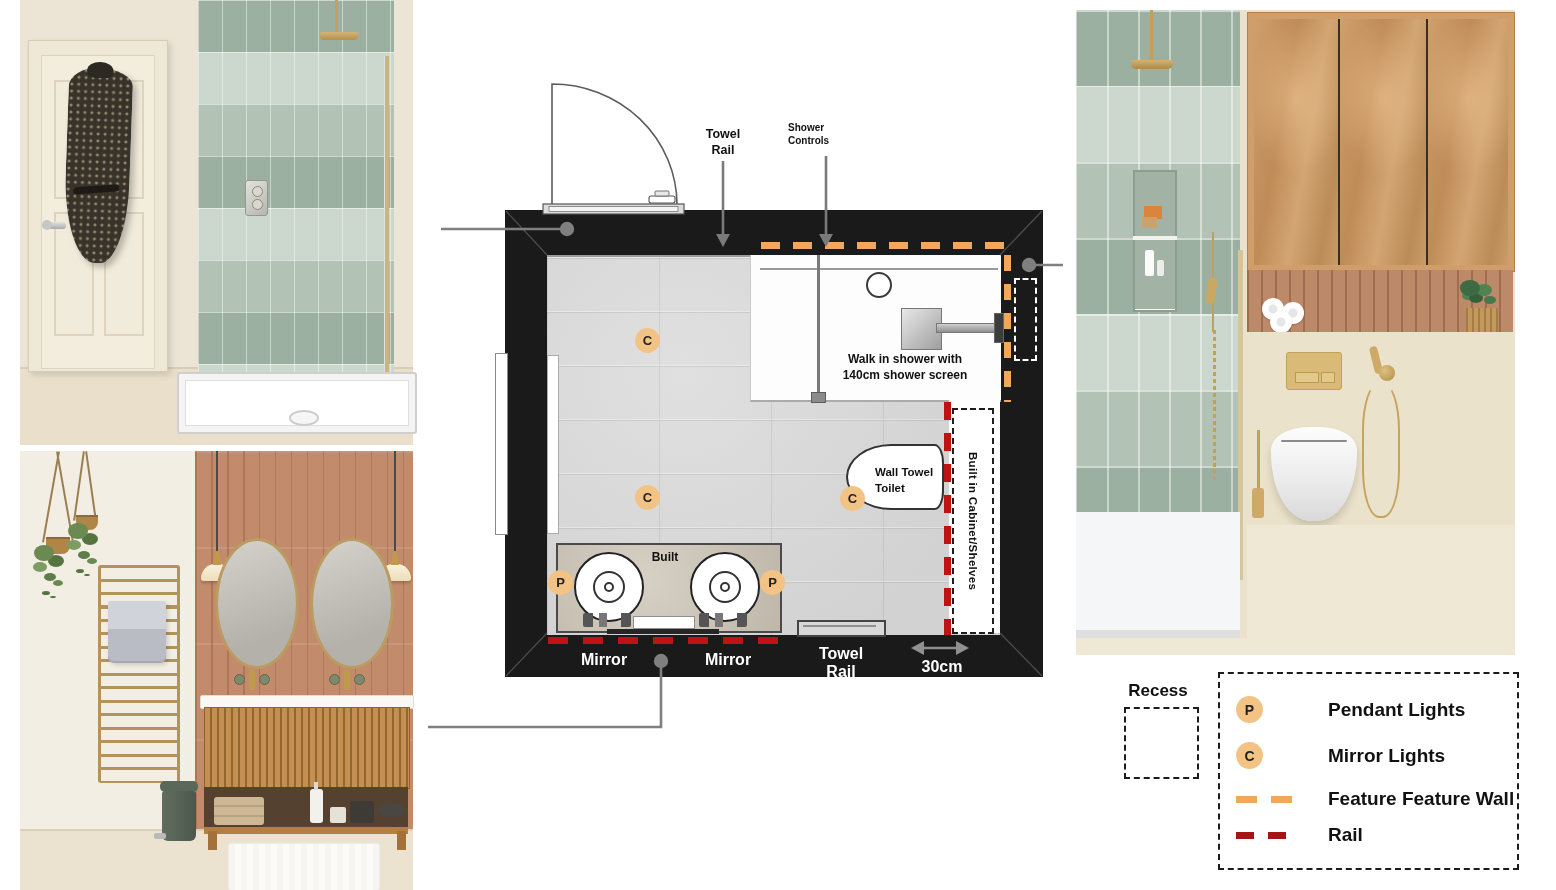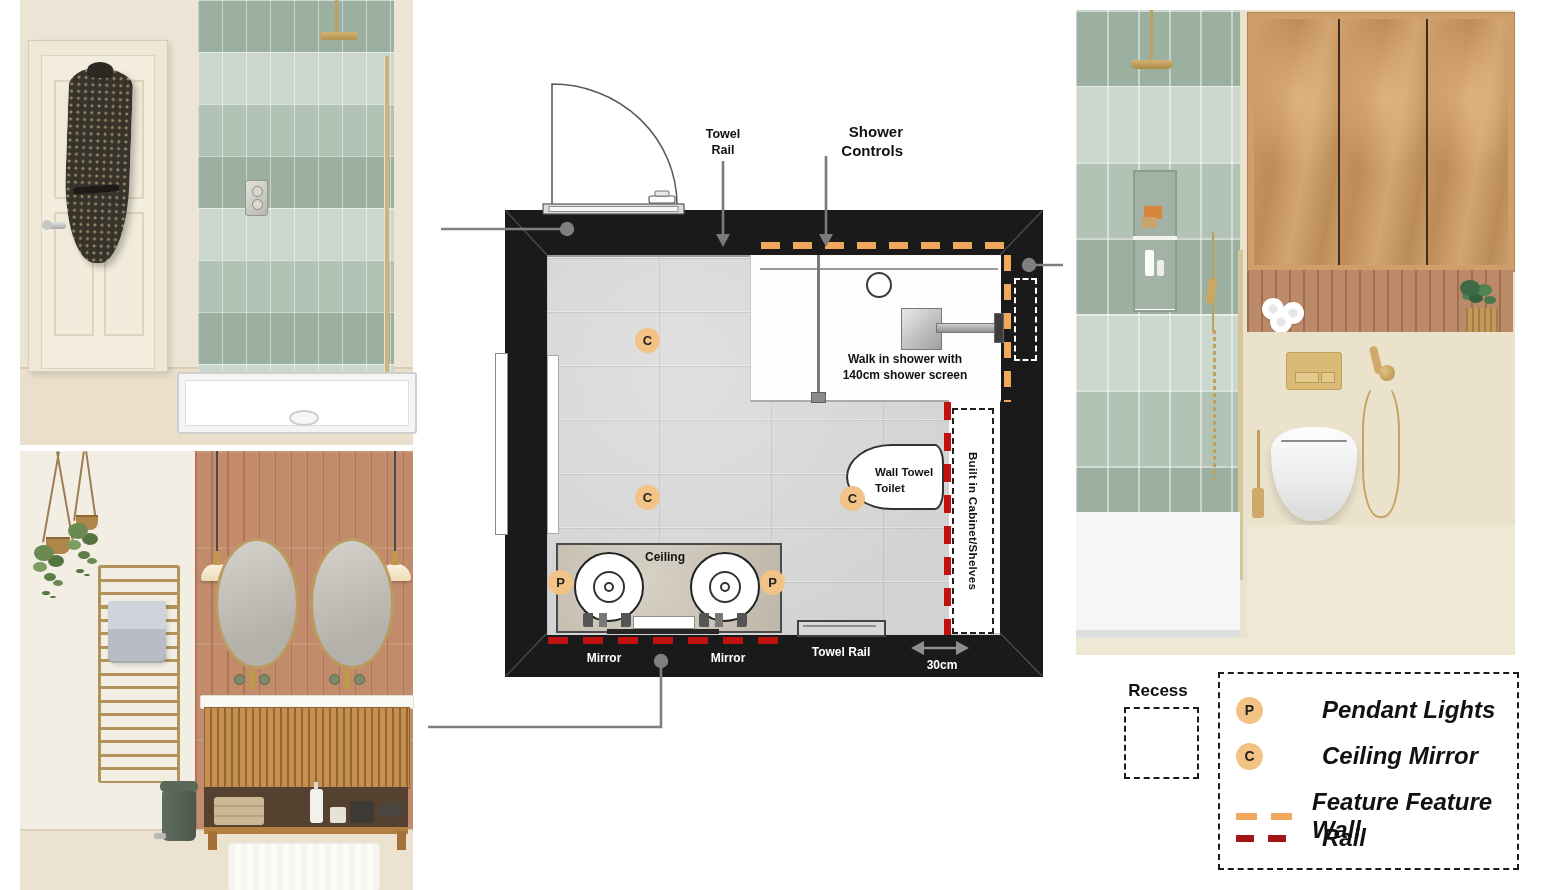--- a/index.html
+++ b/index.html
@@ -187,38 +187,38 @@
     display:flex;align-items:center;justify-content:center;}
   .plan-cabinet span{writing-mode:vertical-rl;font-size:11.5px;font-weight:700;color:#111;letter-spacing:.3px;white-space:nowrap;}
   .mk{width:25px;height:25px;border-radius:50%;background:var(--marker-fill,#f2c384);color:#222;
       font-size:13px;font-weight:700;display:flex;align-items:center;justify-content:center;z-index:12;}
   .mk.c1{left:635px;top:328px;} .mk.c2{left:635px;top:485px;} .mk.c3{left:840px;top:486px;}
   .mk.p1{left:548px;top:570px;} .mk.p2{left:760px;top:570px;}
 
   
   .plabel{color:#111;font-weight:700;z-index:14;line-height:1.28;}
   .lab-towelhook{left:693px;top:126px;width:60px;font-size:12.5px;text-align:center;}
-  .lab-showerctl{left:825px;top:122px;width:78px;font-size:15px;text-align:right;}
+  .lab-showerctl{left:788px;top:122px;width:78px;font-size:10px;text-align:left;}
   .lab-walkin{left:829px;top:351px;width:152px;font-size:12px;text-align:center;line-height:1.35;}
   .lab-toilet{left:875px;top:464px;width:64px;font-size:11.5px;text-align:left;line-height:1.4;}
   .lab-vanity{left:620px;top:550px;width:90px;font-size:12px;text-align:center;}
-  .wlabel{color:#fff;font-weight:700;font-size:12px;z-index:14;}
+  .wlabel{color:#fff;font-weight:700;font-size:16px;z-index:14;}
   .lab-mirror1{left:574px;top:651px;width:60px;text-align:center;}
   .lab-mirror2{left:698px;top:651px;width:60px;text-align:center;}
   .lab-rail{left:806px;top:645px;width:70px;text-align:center;}
   .lab-30cm{left:916px;top:658px;width:52px;text-align:center;}
 
   
   .lg-recess-label{left:1126px;top:681px;width:64px;font-size:17px;font-weight:700;color:#111;text-align:center;}
   .lg-recess-box{left:1124px;top:707px;width:71px;height:68px;border:2px dashed #1c1c1c;background:#fff;}
   .lg-box{left:1218px;top:672px;width:297px;height:194px;border:2px dashed #1c1c1c;background:#fff;}
   .lgc{width:27px;height:27px;border-radius:50%;background:var(--marker-fill,#f2c384);color:#222;
        font-size:14px;font-weight:700;display:flex;align-items:center;justify-content:center;}
   .lg-row{position:absolute;left:16px;display:flex;align-items:center;}
-  .lg-row .lbl{margin-left:10px;font-size:24px;font-weight:700;color:#111;font-style:italic;}
+  .lg-row .lbl{margin-left:16px;font-size:19px;font-weight:700;color:#111;}
   .lg-sym{width:76px;display:flex;justify-content:flex-start;align-items:center;}
   .lg-dash-orange{width:56px;height:7px;background:repeating-linear-gradient(90deg, var(--feature-orange,#f0a85a) 0 21px, rgba(0,0,0,0) 21px 35px);}
   .lg-dash-red{width:50px;height:7px;background:repeating-linear-gradient(90deg, var(--legend-tile-red,#a31414) 0 18px, rgba(0,0,0,0) 18px 32px);}
   .lg-row.r1{top:22px;} .lg-row.r2{top:68px;} .lg-row.r3{top:114px;} .lg-row.r4{top:150px;}
 
   
   #linework{left:0;top:0;width:1556px;height:890px;z-index:20;pointer-events:none;}
   .miter{stroke:#4d4d4d;stroke-width:1.3;}
   .doorline{stroke:#5c5c5c;stroke-width:1.6;fill:none;}
   .arrow{stroke:#7a7a7a;stroke-width:2.6;} .arrowhead{fill:#7a7a7a;}
@@ -340,21 +340,21 @@
   <div class="abs plan-wallbracket"></div>
   <div class="abs plan-cabzone"></div>
   <div class="abs dash-top"></div>
   <div class="abs dash-right"></div>
   <div class="abs plan-recess"></div>
   <div class="abs plan-window-out"></div>
   <div class="abs plan-window-in"></div>
   <div class="abs tile-bottom"></div>
   <div class="abs tile-right"></div>
   <div class="abs plan-vanity"></div>
-  <div class="abs plabel lab-vanity">Ceiling</div>
+  <div class="abs plabel lab-vanity">Built</div>
   <div class="abs plan-basin b1"></div>
   <div class="abs plan-basin b2"></div>
   <div class="abs plan-tap ta"></div>
   <div class="abs plan-tap tb"></div>
   <div class="abs plan-soap"></div>
   <div class="abs plan-mirrorbar"></div>
   <div class="abs plan-toilet"></div>
   <div class="abs plabel lab-toilet">Wall Towel Toilet</div>
   <div class="abs plan-rail"></div>
   <div class="abs plan-cabinet">
@@ -381,21 +381,21 @@
     <div class="lg-row r1">
       <div class="lg-sym">
         <div class="lgc">P</div>
       </div>
       <div class="lbl">Pendant Lights</div>
     </div>
     <div class="lg-row r2">
       <div class="lg-sym">
         <div class="lgc">C</div>
       </div>
-      <div class="lbl">Ceiling Mirror</div>
+      <div class="lbl">Mirror Lights</div>
     </div>
     <div class="lg-row r3">
       <div class="lg-sym">
         <div class="lg-dash-orange"></div>
       </div>
       <div class="lbl">Feature Feature Wall</div>
     </div>
     <div class="lg-row r4">
       <div class="lg-sym">
         <div class="lg-dash-red"></div>

